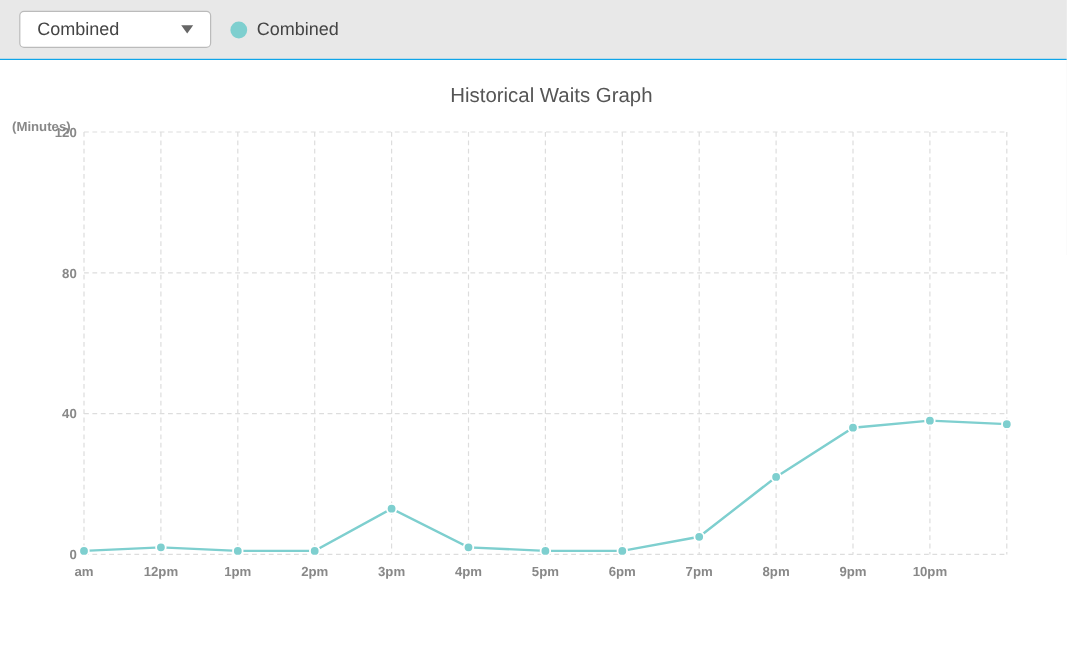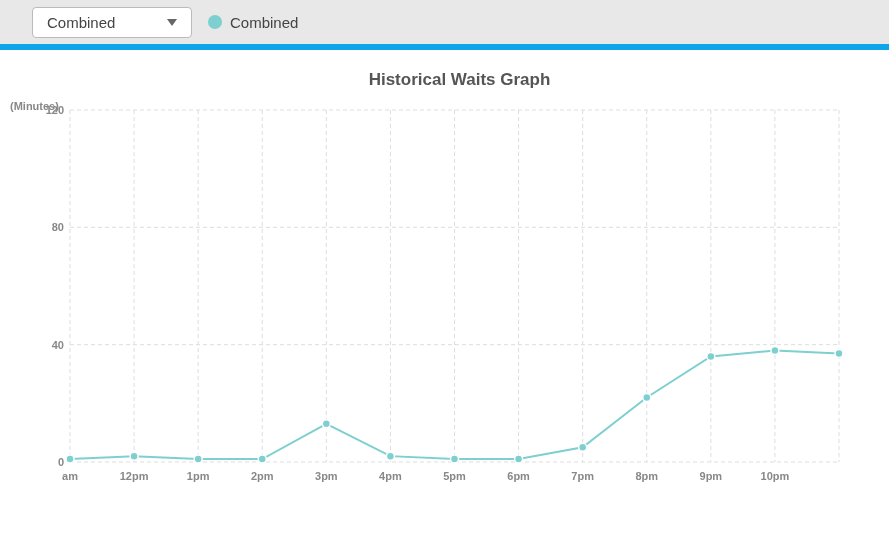--- a/index.html
+++ b/index.html
@@ -8,23 +8,23 @@
       background: #f0f0f0;
       width: 889px;
       height: 557px;
       overflow: hidden;
     }
 
     .top-bar {
       display: flex;
       align-items: center;
       background: #e8e8e8;
-      padding: 8px 32px;
+      padding: 8px 16px;
       height: 50px;
-      border-bottom: 6px solid #0ea5e9;
+      border-bottom: 1px solid #0ea5e9;
       gap: 16px;
     }
 
     .dropdown-btn {
       display: flex;
       align-items: center;
       background: white;
       border: 1.5px solid #bbb;
       border-radius: 4px;
       padding: 6px 14px;
@@ -66,21 +66,21 @@
       padding: 20px 30px 50px 60px;
       height: calc(100% - 50px);
       position: relative;
     }
 
     .chart-title {
       text-align: center;
       font-size: 17px;
       color: #555;
       margin-bottom: 10px;
-      font-weight: 700;
+      font-weight: 400;
     }
 
     .chart-area {
       position: relative;
       width: 100%;
       height: calc(100% - 40px);
       font-weight: bold;
     }
 
     .y-label {

